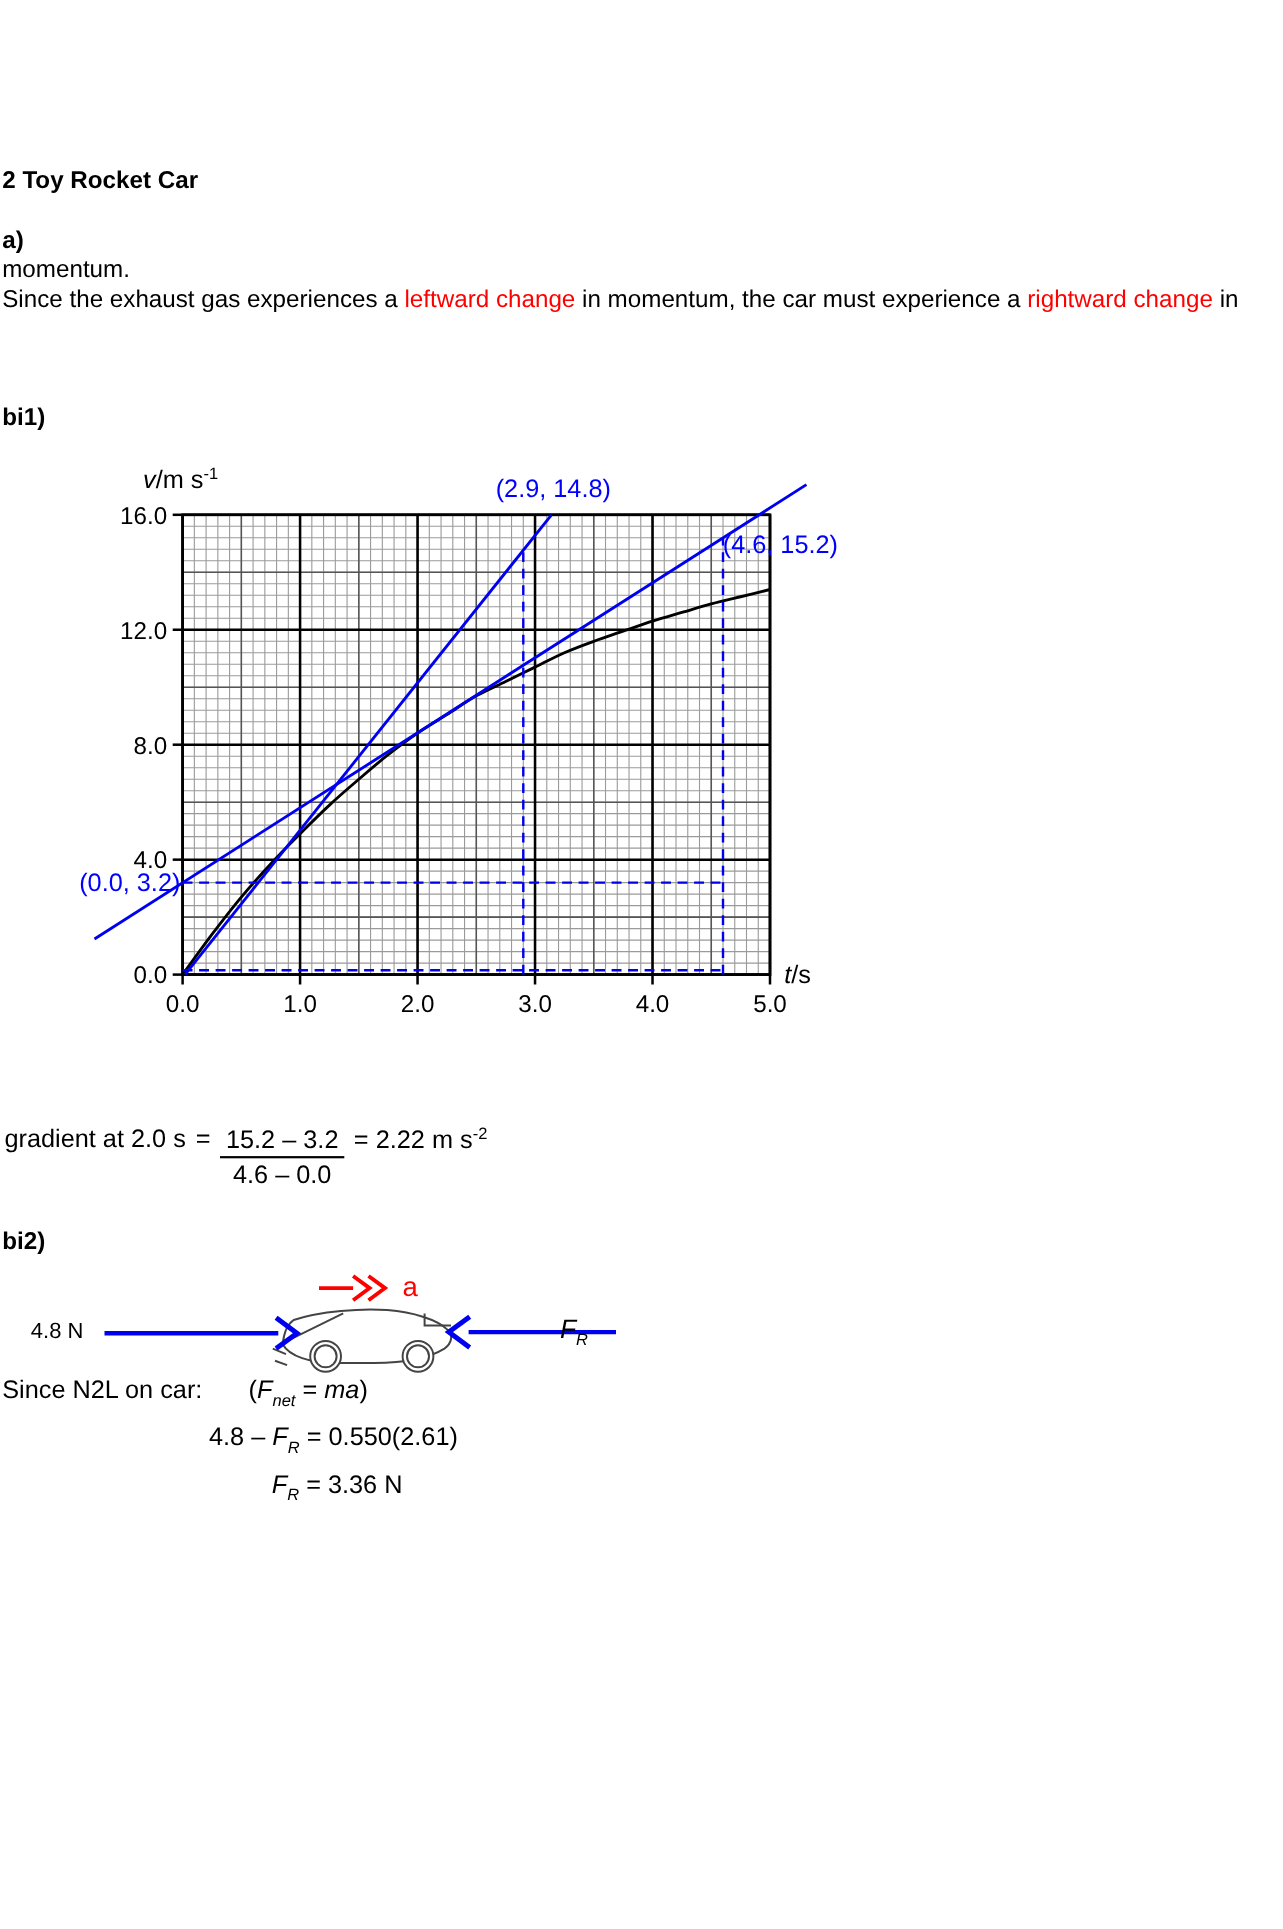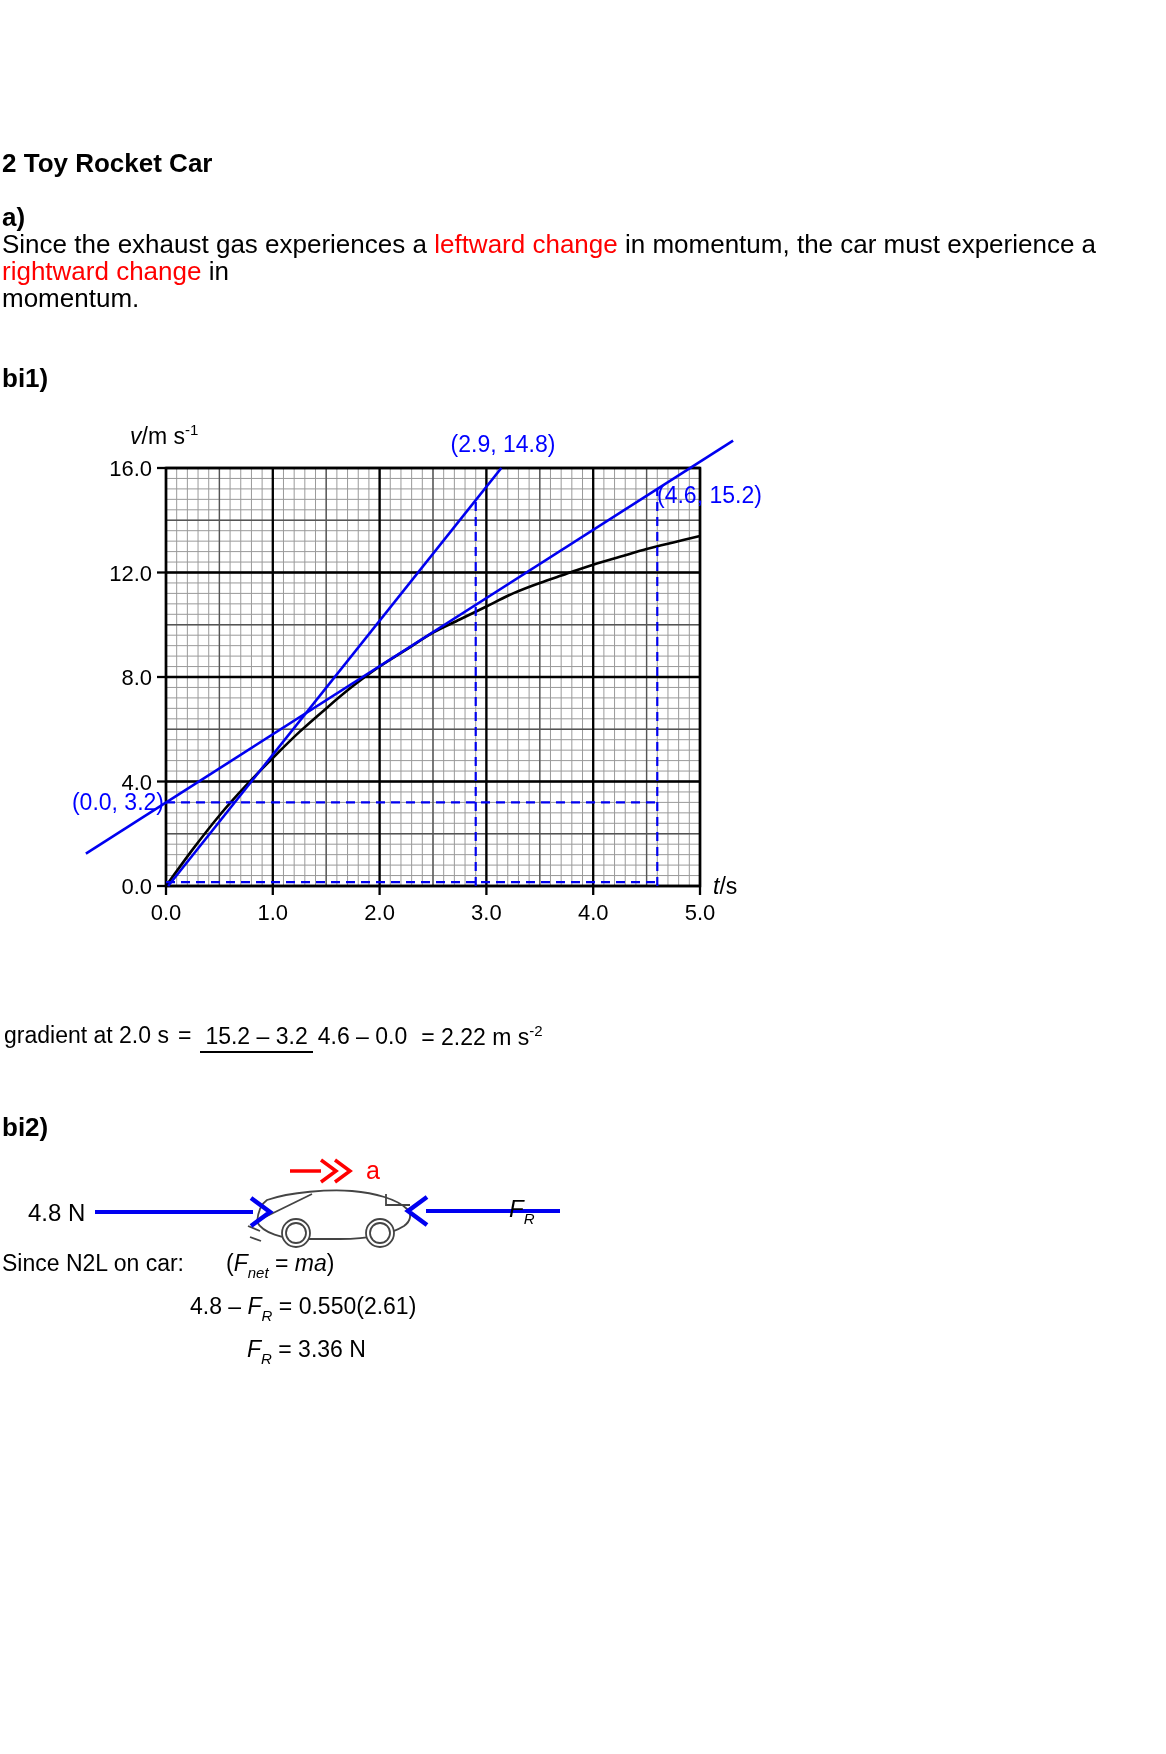--- a/index.html
+++ b/index.html
@@ -1,48 +1,48 @@
 <!DOCTYPE html>
 <html><head>
 <meta charset="utf-8">
 <style>
   html,body{margin:0;padding:0;background:#fff}
   #page{position:relative;width:1166px;height:1754px;background:#fff;overflow:hidden;
         font-family:"Liberation Sans",sans-serif;color:#000}
   .abs{position:absolute}
   .bold{font-weight:bold}
-  .t22{font-size:26px;line-height:27px}
+  .t22{font-size:22px;line-height:27px}
   .t23{font-size:23px}
   .red{color:#ff0000}
   .blue{color:#0000ff}
   .eq-up{font-style:normal}
   .eq-it{font-style:italic}
   .eq-sub{font-style:italic;font-size:15px;vertical-align:-7px}
-  .frac{display:inline-flex;text-align:center;line-height:1.25;vertical-align:middle}
+  .frac{display:inline-flex;flex-direction:column;text-align:center;line-height:1.25;vertical-align:middle}
   .frac .num{border-bottom:2px solid #000;padding:0 5px}
   .frac .den{padding:0 5px}
   .gradrow{display:flex;align-items:flex-start;gap:9px;font-size:23px}
   .sup{font-size:15px}
   svg text{font-family:"Liberation Sans",sans-serif}
   svg .tick{font-size:22px;fill:#000}
   svg .blue-label{font-size:23px;fill:#0000ff}
   svg .axis-title{font-size:23px;fill:#000}
 </style>
 </head>
 <body>
 
 <div id="page">
 
   <div class="abs t22 bold" style="left:2px;top:150px">2 Toy Rocket Car</div>
 
   <div class="abs t22 bold" style="left:2px;top:204px">a)</div>
 
   <div class="abs t22" style="left:2px;top:231px;width:1164px">
+    <div>momentum.</div>
     <div><span>Since the exhaust gas experiences a </span><span class="red">leftward change</span><span> in momentum, the car must experience a </span><span class="red">rightward change</span><span> in</span></div>
-    <div>momentum.</div>
   </div>
 
   <div class="abs t22 bold" style="left:2px;top:365px">bi1)</div>
 
   <svg id="graph-svg" class="abs" style="left:0;top:400px" width="800" height="560" viewBox="0 400 800 560">
       <line x1="166" y1="886" x2="166" y2="468" stroke="#9a9a9a" stroke-width="1"></line>
       <line x1="176.68" y1="886" x2="176.68" y2="468" stroke="#9a9a9a" stroke-width="1"></line>
       <line x1="187.36" y1="886" x2="187.36" y2="468" stroke="#9a9a9a" stroke-width="1"></line>
       <line x1="198.04000000000002" y1="886" x2="198.04000000000002" y2="468" stroke="#9a9a9a" stroke-width="1"></line>
       <line x1="208.72" y1="886" x2="208.72" y2="468" stroke="#9a9a9a" stroke-width="1"></line>
@@ -226,21 +226,21 @@
       <line x1="290" y1="1171" x2="321" y2="1171" stroke="#ff0000" stroke-width="3.5"></line>
       <path d="M 321 1160 L 336 1171 L 321 1182" fill="none" stroke="#ff0000" stroke-width="3.5"></path>
       <path d="M 335 1160 L 350 1171 L 335 1182" fill="none" stroke="#ff0000" stroke-width="3.5"></path>
       <line x1="95" y1="1212" x2="253" y2="1212" stroke="#0000f0" stroke-width="4"></line>
       <path d="M 251 1198 L 270 1212 L 251 1226" fill="none" stroke="#0000f0" stroke-width="4.5"></path>
       <line x1="560" y1="1211" x2="426" y2="1211" stroke="#0000f0" stroke-width="4"></line>
       <path d="M 427 1197 L 408 1211 L 427 1225" fill="none" stroke="#0000f0" stroke-width="4.5"></path>
     </svg>
 
   <div class="abs red" style="left:366px;top:1156px;font-size:25px">a</div>
-  <div class="abs" style="left:28px;top:1199px;font-size:24px">4.8 N</div>
+  <div class="abs" style="left:28px;top:1199px;font-size:20px">4.8 N</div>
   <div class="abs" style="left:509px;top:1195px;font-size:24px"><span class="eq-it">F</span><span class="eq-sub">R</span></div>
 
   <div class="abs t23" style="left:2px;top:1250px">Since N2L on car:</div>
   <div class="abs t23" style="left:226px;top:1250px"><span class="eq-up">(</span><span class="eq-it">F</span><span class="eq-sub">net</span><span class="eq-up"> = </span><span class="eq-it">ma</span><span class="eq-up">)</span></div>
   <div class="abs t23" style="left:190px;top:1293px"><span class="eq-up">4.8 – </span><span class="eq-it">F</span><span class="eq-sub">R</span><span class="eq-up"> = 0.550(2.61)</span></div>
   <div class="abs t23" style="left:247px;top:1336px"><span class="eq-it">F</span><span class="eq-sub">R</span><span class="eq-up"> = 3.36 N</span></div>
 
 
 </div>
 

